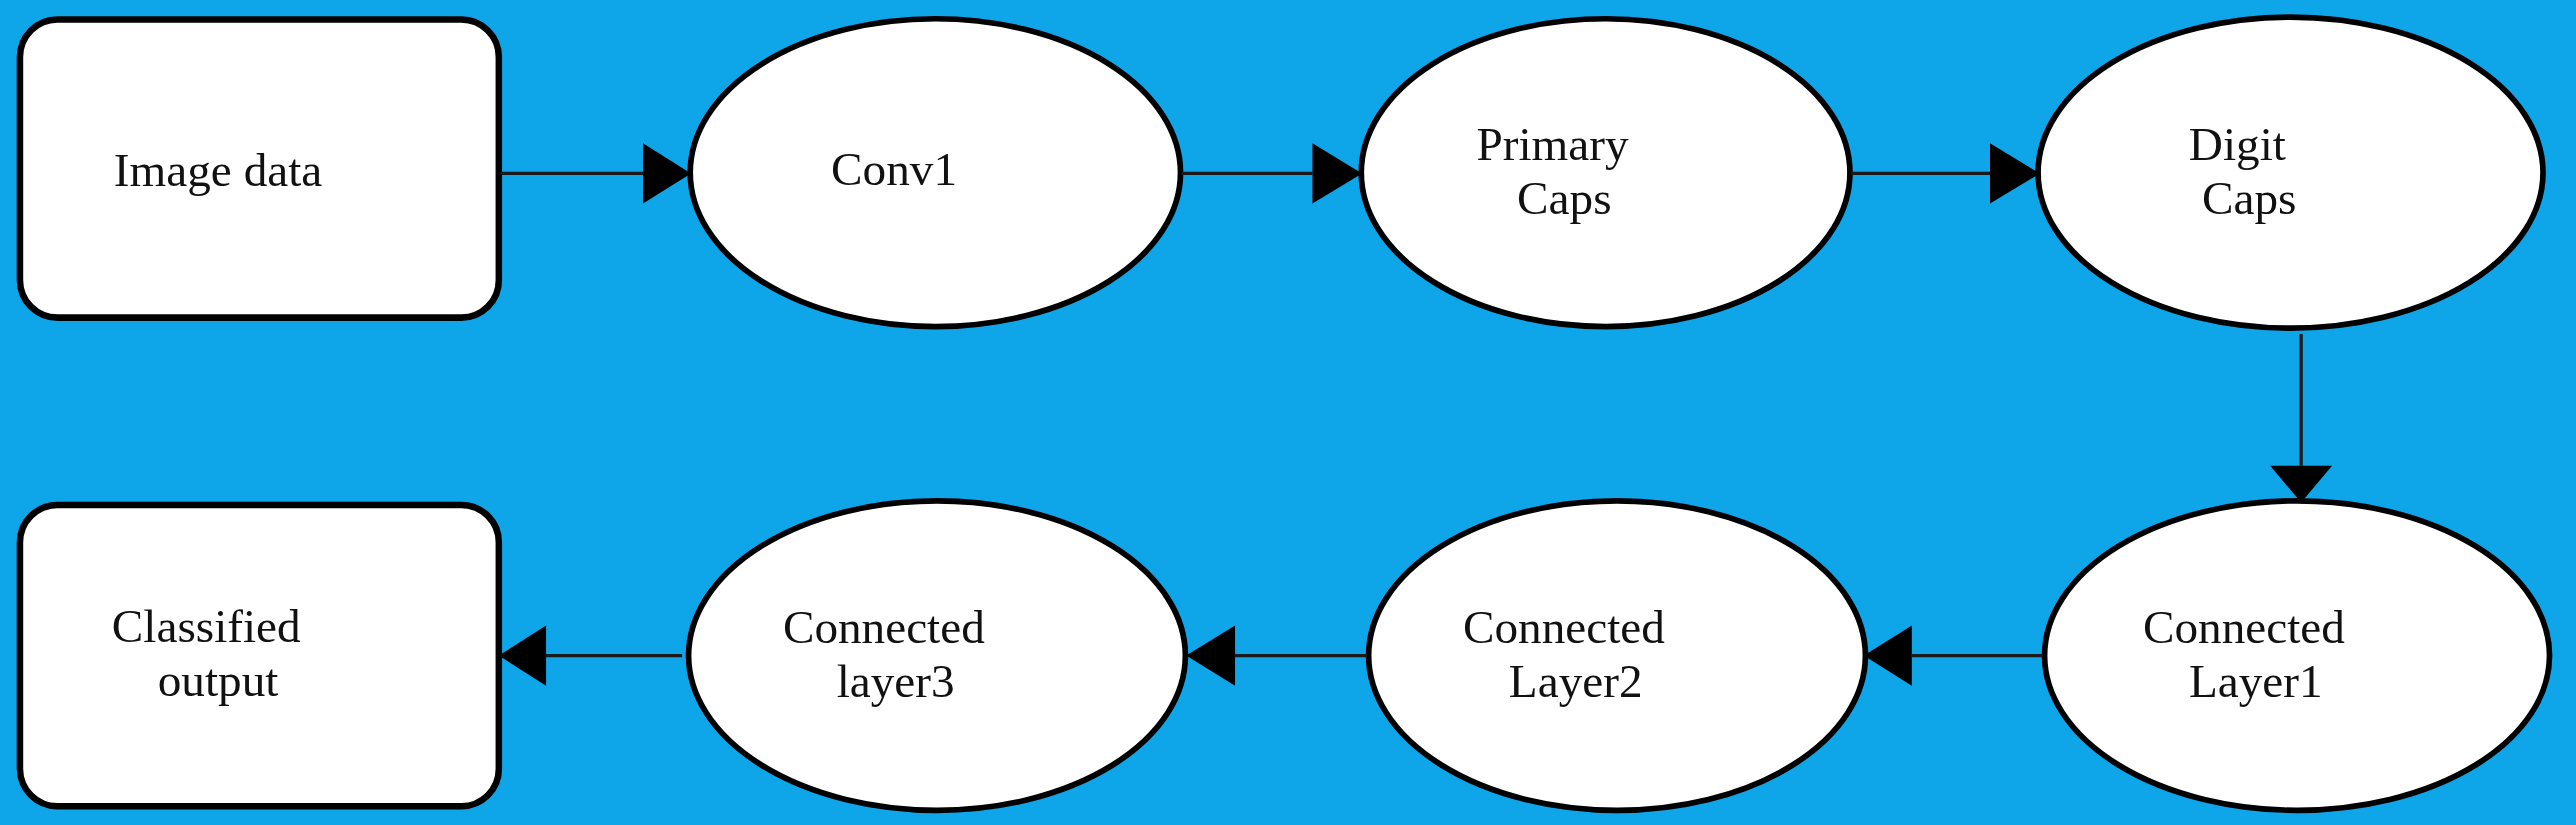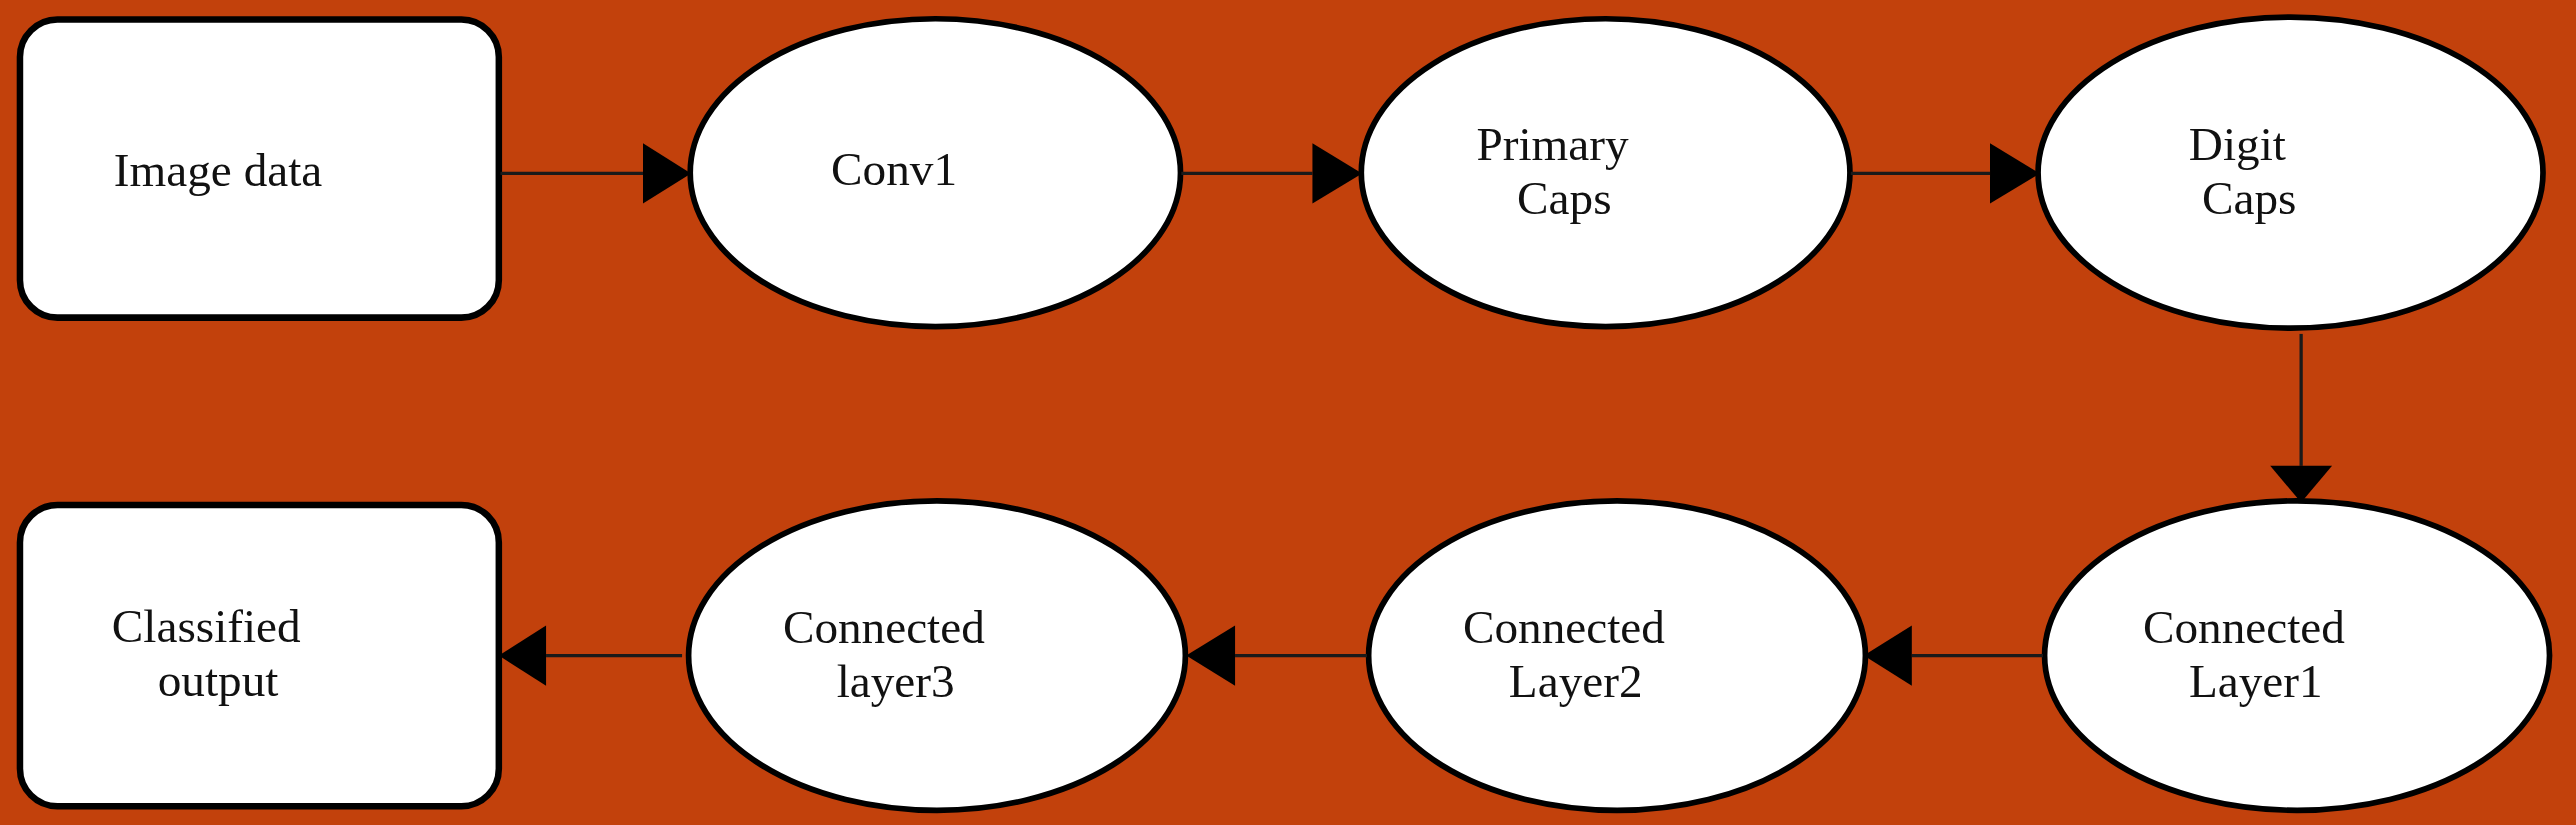--- a/index.html
+++ b/index.html
@@ -8,21 +8,21 @@
     padding: 0;
     background: #ffffff;
   }
   body {
     font-family: "Liberation Serif", "DejaVu Serif", serif;
   }
   #diagram-root {
     position: relative;
     width: 2576px;
     height: 825px;
-    background: #c2410c;
+    background: #0ea5e9;
     overflow: hidden;
   }
   svg#diagram-canvas {
     position: absolute;
     left: 0;
     top: 0;
     width: 2576px;
     height: 825px;
     display: block;
   }

